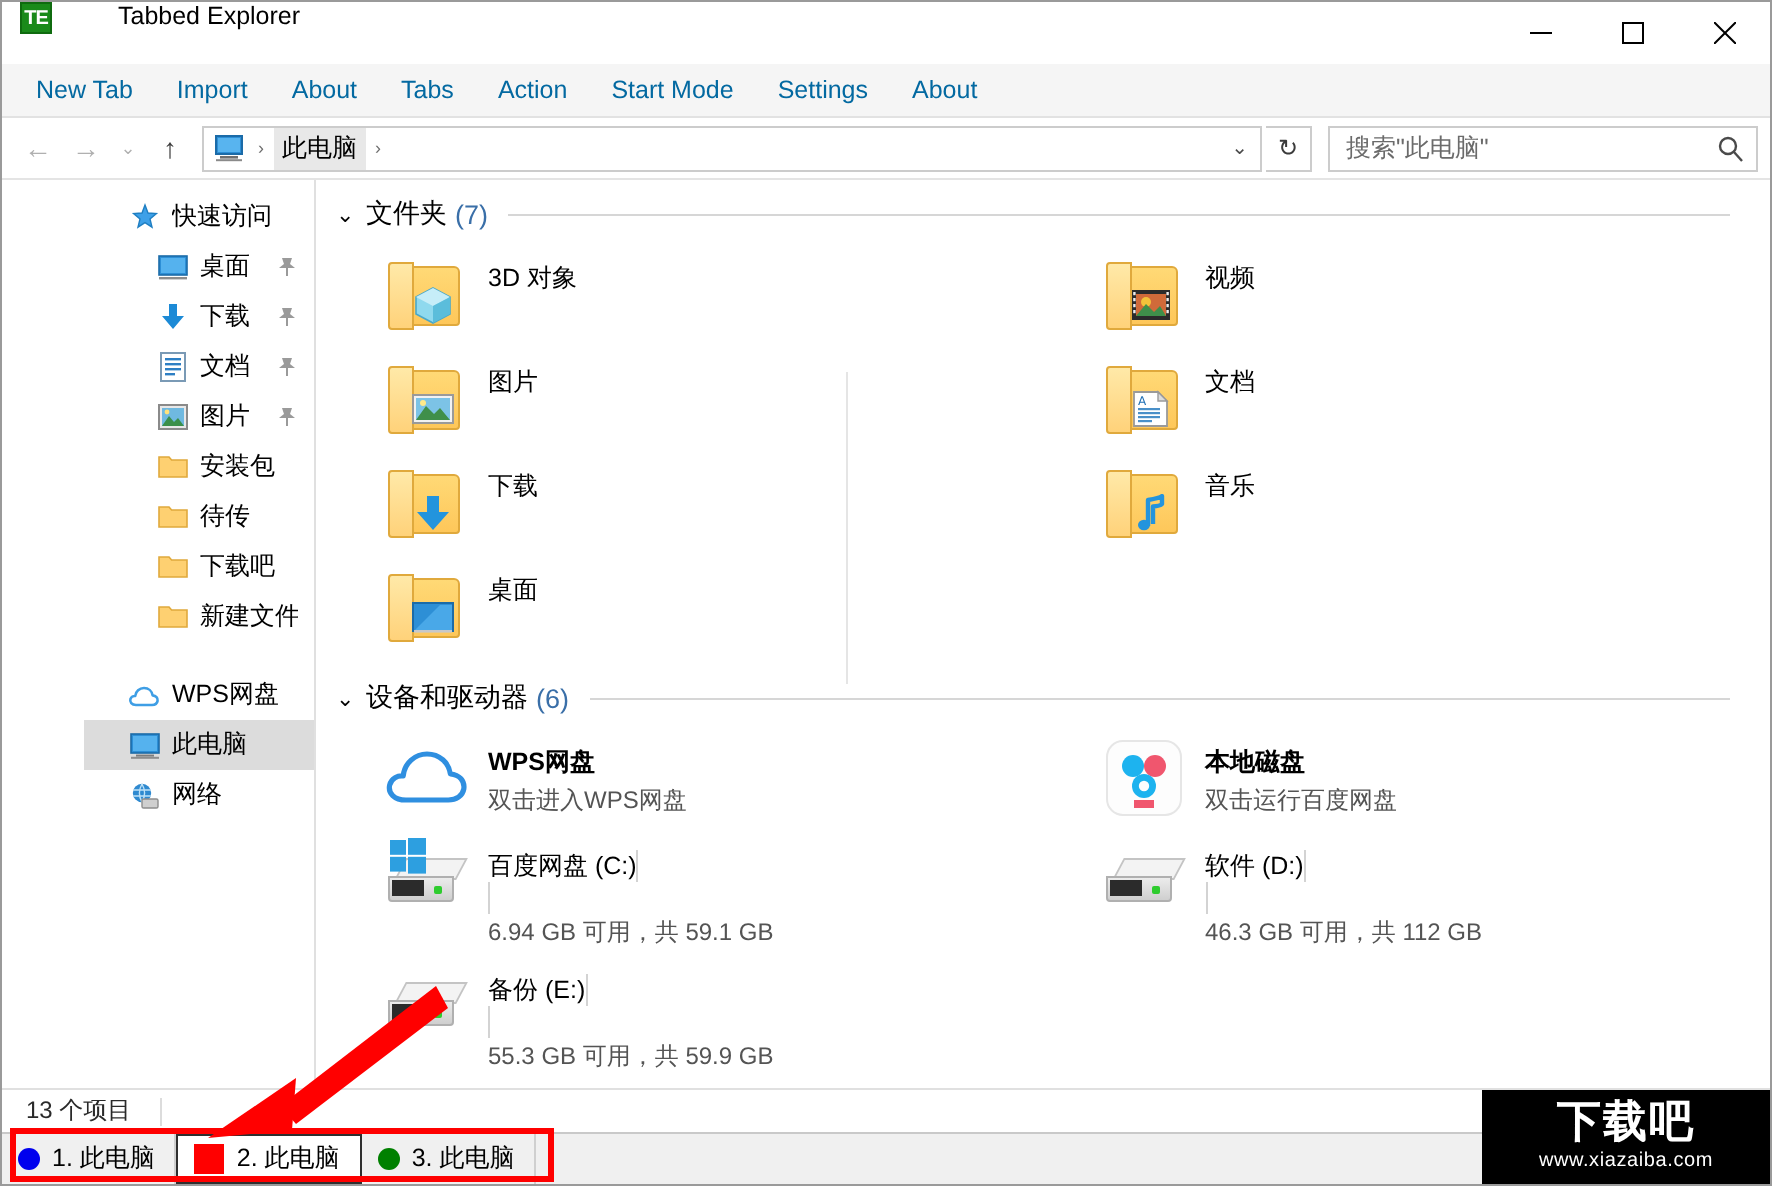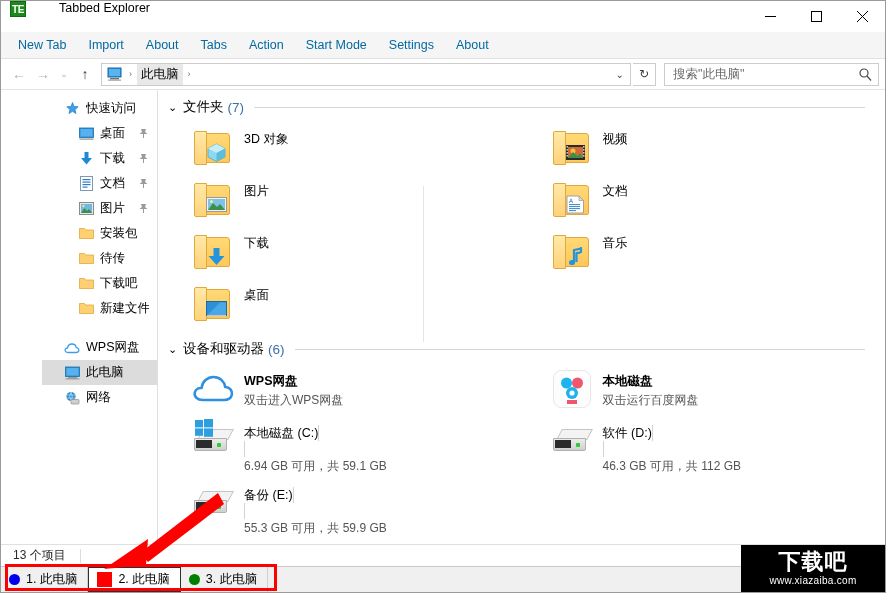--- a/index.html
+++ b/index.html
@@ -704,21 +704,21 @@
                 <span class="led"></span>
               <svg width="18" height="18" viewBox="0 0 18 18" style="position:absolute;left:2px;top:-8px">
                 <rect x="0" y="1" width="8" height="7.4" fill="#2d9fe0"></rect>
                 <rect x="9" y="0" width="9" height="8.4" fill="#2d9fe0"></rect>
                 <rect x="0" y="9.4" width="8" height="7.4" fill="#2d9fe0"></rect>
                 <rect x="9" y="9.4" width="9" height="8.4" fill="#2d9fe0"></rect>
               </svg>
             </span>
           </span>
           <span class="cell-body">
-            <span class="cell-title">本地磁盘 (C:)</span>
+            <span class="cell-title">百度网盘 (C:)</span>
             <span class="drive-bar">
               <span class="drive-fill" style="display:block;width:88%"></span>
             </span>
             <span class="drive-free" style="display:block">6.94 GB 可用，共 59.1 GB</span>
           </span>
         </div>
 
         <div class="grid-cell">
           <span class="cell-ico">
             <span class="drv">

